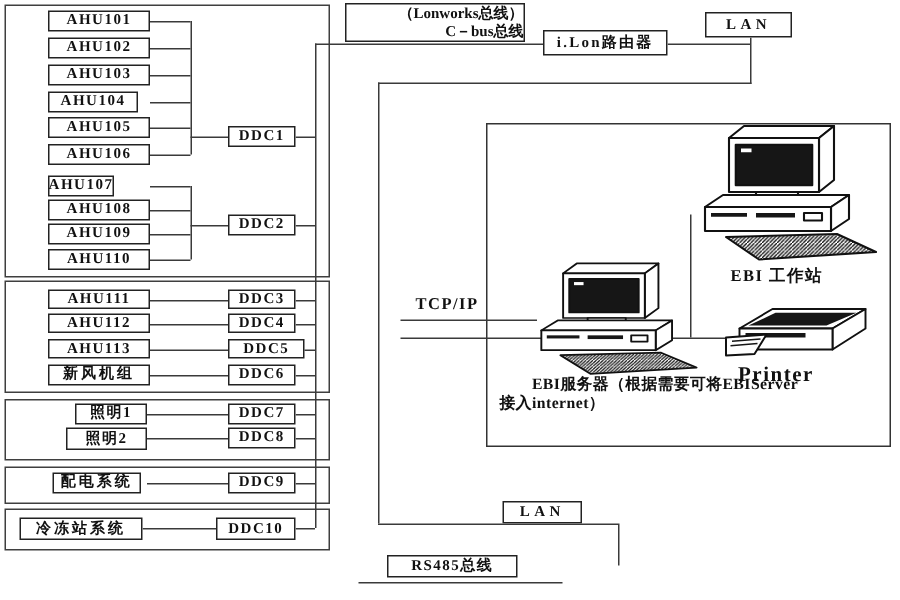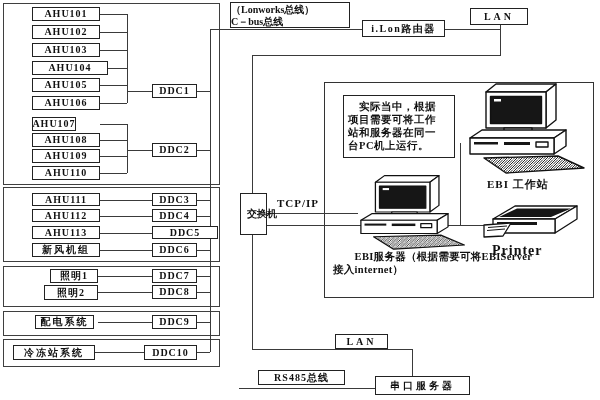--- a/index.html
+++ b/index.html
@@ -73,60 +73,53 @@
   <div class="hl" style="left:267px;top:213px;width:91px"></div>
   <div class="hl" style="left:267px;top:225px;width:220px"></div>
   <div class="vl" style="left:460px;top:143px;height:82px"></div>
   <div class="hl" style="left:252px;top:349px;width:160px"></div>
   <div class="vl" style="left:412px;top:349px;height:28px"></div>
   <div class="hl" style="left:239px;top:388px;width:136px"></div>
 
   <div class="nbox" style="left:32px;top:7px;width:68px;height:14px">AHU101</div>
   <div class="nbox" style="left:32px;top:25px;width:68px;height:14px">AHU102</div>
   <div class="nbox" style="left:32px;top:43px;width:68px;height:14px">AHU103</div>
-  <div class="nbox" style="left:32px;top:61px;width:76px;height:14px">AHU104</div>
+  <div class="nbox" style="left:32px;top:61px;width:60px;height:14px">AHU104</div>
   <div class="nbox" style="left:32px;top:78px;width:68px;height:14px">AHU105</div>
   <div class="nbox" style="left:32px;top:96px;width:68px;height:14px">AHU106</div>
   <div class="nbox" style="left:152px;top:84px;width:45px;height:14px">DDC1</div>
   <div class="nbox" style="left:32px;top:117px;width:44px;height:14px">AHU107</div>
   <div class="nbox" style="left:32px;top:133px;width:68px;height:14px">AHU108</div>
   <div class="nbox" style="left:32px;top:149px;width:68px;height:14px">AHU109</div>
   <div class="nbox" style="left:32px;top:166px;width:68px;height:14px">AHU110</div>
   <div class="nbox" style="left:152px;top:143px;width:45px;height:14px">DDC2</div>
   <div class="nbox" style="left:32px;top:193px;width:68px;height:13px">AHU111</div>
   <div class="nbox" style="left:32px;top:209px;width:68px;height:13px">AHU112</div>
   <div class="nbox" style="left:32px;top:226px;width:68px;height:13px">AHU113</div>
   <div class="nbox" style="left:32px;top:243px;width:68px;height:14px;letter-spacing:2px">新风机组</div>
   <div class="nbox" style="left:152px;top:193px;width:45px;height:13px">DDC3</div>
   <div class="nbox" style="left:152px;top:209px;width:45px;height:13px">DDC4</div>
-  <div class="nbox" style="left:152px;top:226px;width:66px;height:13px">DDC5</div>
+  <div class="nbox" style="left:152px;top:226px;width:51px;height:13px">DDC5</div>
   <div class="nbox" style="left:152px;top:243px;width:45px;height:14px">DDC6</div>
   <div class="nbox" style="left:50px;top:269px;width:48px;height:14px">照明1</div>
   <div class="nbox" style="left:152px;top:269px;width:45px;height:14px">DDC7</div>
   <div class="nbox" style="left:44px;top:285px;width:54px;height:15px">照明2</div>
   <div class="nbox" style="left:152px;top:285px;width:45px;height:14px">DDC8</div>
   <div class="nbox" style="left:35px;top:315px;width:59px;height:14px;letter-spacing:2px">配电系统</div>
   <div class="nbox" style="left:152px;top:315px;width:45px;height:14px">DDC9</div>
   <div class="nbox" style="left:13px;top:345px;width:82px;height:15px;letter-spacing:2px">冷冻站系统</div>
   <div class="nbox" style="left:144px;top:345px;width:53px;height:15px">DDC10</div>
 
-  <div class="notebox" style="left:230px;top:2px;width:120px;height:26px;font-size:10px;line-height:12px;text-align:left;padding-top:1px">（Lonworks总线）
+  <div class="notebox" style="left:230px;top:2px;width:120px;height:26px;font-size:10px;line-height:12px;text-align:right;padding-top:1px">（Lonworks总线）
 C－bus总线</div>
   <div class="nbox" style="left:362px;top:20px;width:83px;height:17px;letter-spacing:1.5px">i.Lon路由器</div>
   <div class="nbox" style="left:470px;top:8px;width:58px;height:17px;letter-spacing:3px">LAN</div>
 
-  <div class="nbox" style="left:240px;top:193px;width:27px;height:42px">
-    <span class="switch-inner">交换机</span>
-  </div>
   <div class="lbl" style="left:277px;top:197px;font-size:11px;letter-spacing:1px">TCP/IP</div>
 
-  <div class="notebox" style="left:343px;top:95px;width:112px;height:63px;font-size:10.5px;line-height:13px;padding:4px 3px 0 4px;letter-spacing:0.5px">　实际当中，根据
-项目需要可将工作
-站和服务器在同一
-台PC机上运行。</div>
 
   <svg class="gfx" style="left:458px;top:82px" width="130" height="92" viewBox="0 0 130 92">
     <defs>
       <pattern id="kb1" width="5" height="5" patternUnits="userSpaceOnUse">
         <rect width="5" height="5" fill="#fff"></rect>
         <path d="M0 5 L5 0 M0 2.5 L2.5 0 M2.5 5 L5 2.5" stroke="#111" stroke-width="0.9"></path>
       </pattern>
     </defs>
     <g stroke="#111" fill="#fff" stroke-width="1.4" stroke-linejoin="round">
       <polygon points="28,10 38,2 98,2 88,10"></polygon>
@@ -180,15 +173,14 @@
       <polygon points="1,22 28,20 20,33 1,34"></polygon>
       <path d="M5,24.5 L24,23 M4,27.5 L22,26" stroke="#161616" stroke-width="1" fill="none"></path>
     </g>
   </svg>
   <div class="lbl" style="left:492px;top:243px;font-size:14px;letter-spacing:1px">Printer</div>
   <div class="lbl" style="left:333px;top:251px;width:256px;font-size:10.5px;letter-spacing:0.3px;line-height:12.5px">　　EBI服务器（根据需要可将EBIServer
 接入internet）</div>
 
   <div class="nbox" style="left:335px;top:334px;width:53px;height:15px;letter-spacing:3px">LAN</div>
   <div class="nbox" style="left:258px;top:370px;width:87px;height:15px;letter-spacing:1px">RS485总线</div>
-  <div class="nbox" style="left:375px;top:376px;width:95px;height:19px;letter-spacing:3px">串口服务器</div>
 
 </div>
 
 </body></html>

